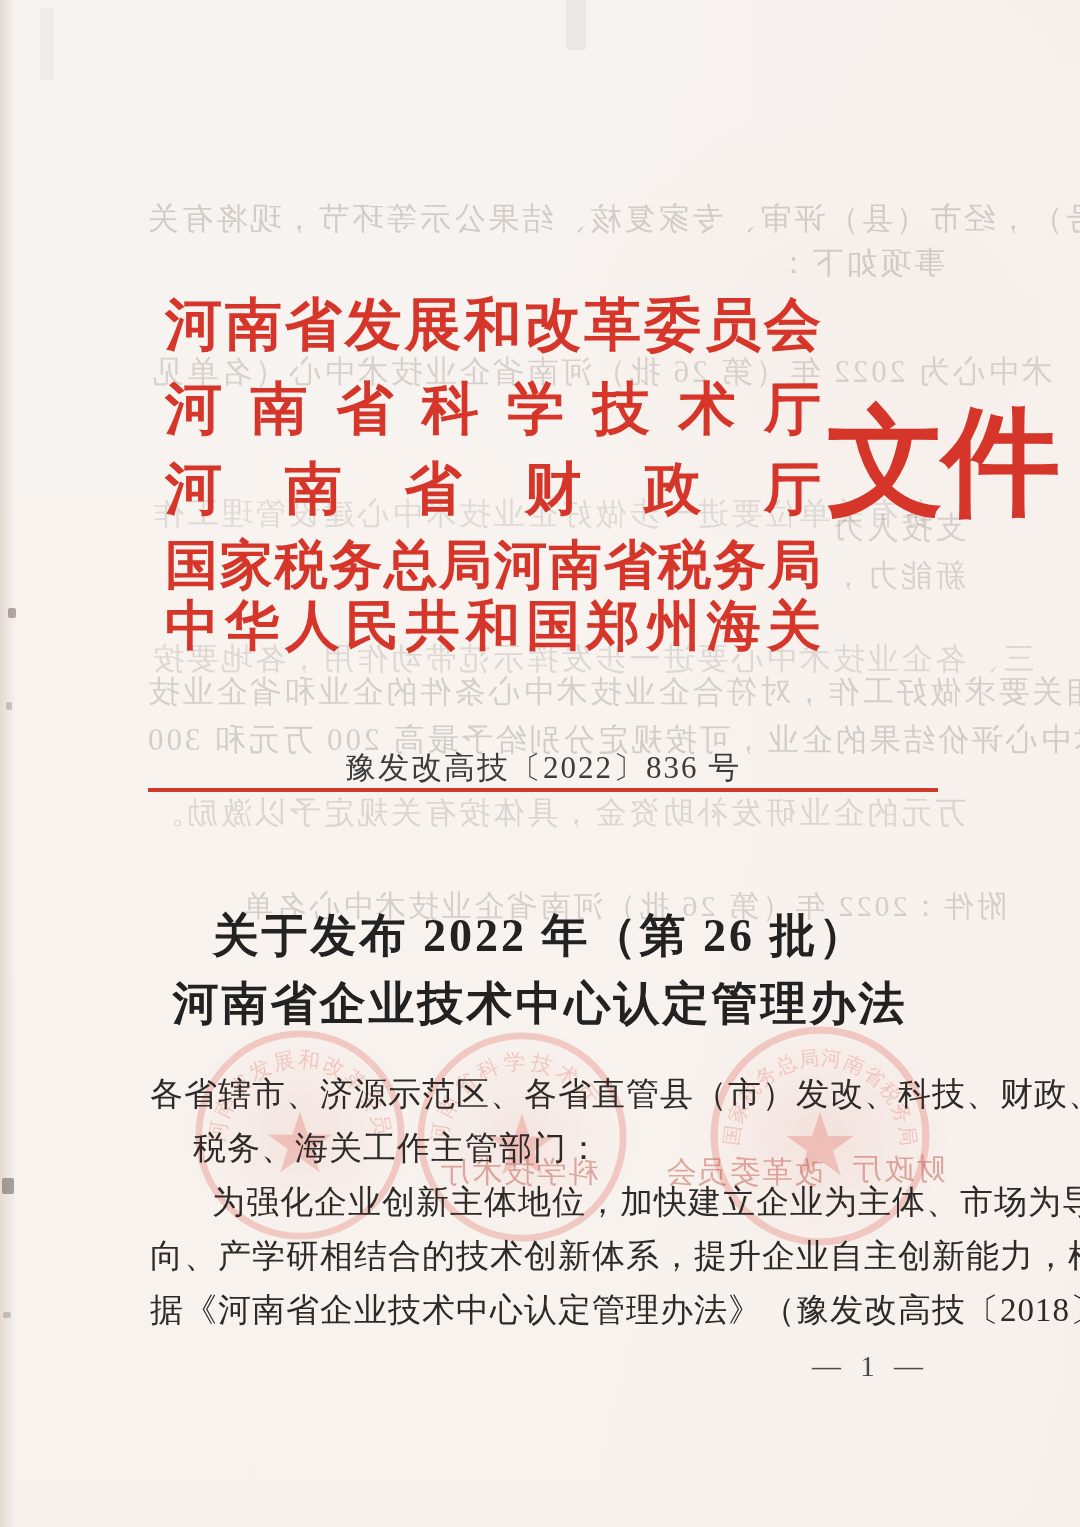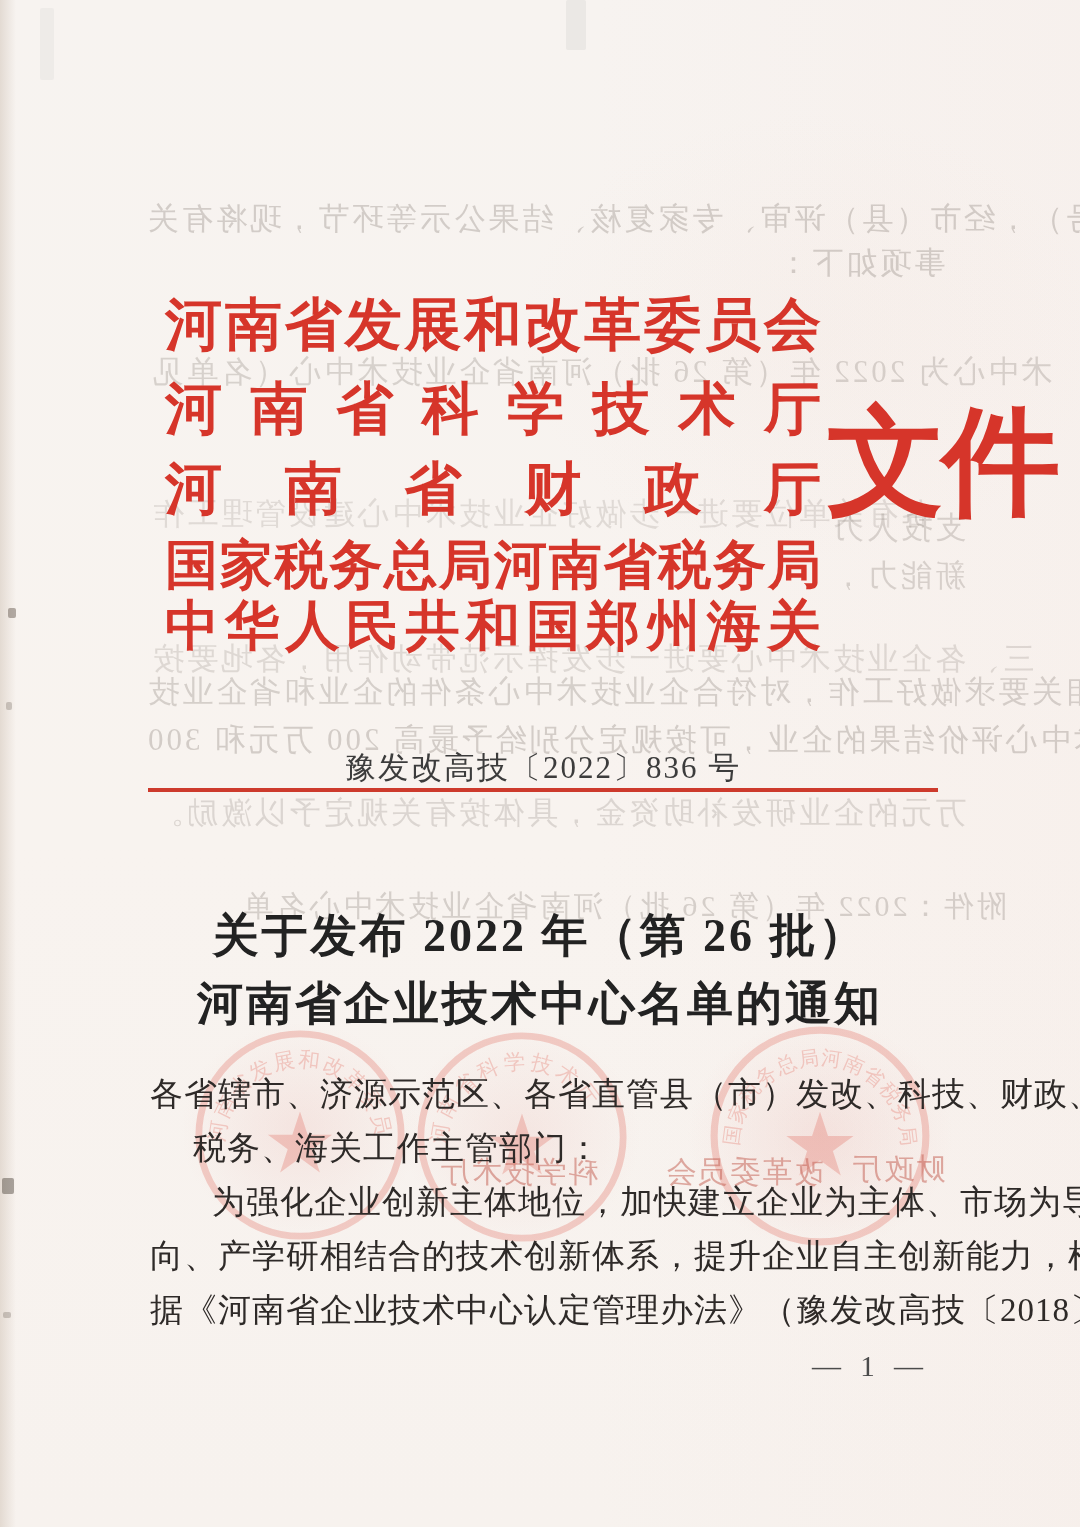--- a/index.html
+++ b/index.html
@@ -167,21 +167,21 @@
       <span>州</span>
       <span>海</span>
       <span>关</span>
     </div>
   <div class="doc-type">文件</div>
 
   <div class="doc-number">豫发改高技〔2022〕836 号</div>
   <div class="red-rule"></div>
 
   <div class="title t1">关于发布 2022 年（第 26 批）</div>
-  <div class="title t2">河南省企业技术中心名单的通知</div>
+  <div class="title t2">河南省企业技术中心认定管理办法</div>
 
   <div class="bline b1">各省辖市、济源示范区、各省直管县（市）发改、科技、财政、</div>
   <div class="bline b2">税务、海关工作主管部门：</div>
   <div class="bline b3">为强化企业创新主体地位，加快建立企业为主体、市场为导</div>
   <div class="bline b4">向、产学研相结合的技术创新体系，提升企业自主创新能力，根</div>
   <div class="bline b5">据《河南省企业技术中心认定管理办法》（豫发改高技〔2018〕939</div>
 
   <div class="page-num">— 1 —</div>
 
   <div class="edge-shade"></div>

